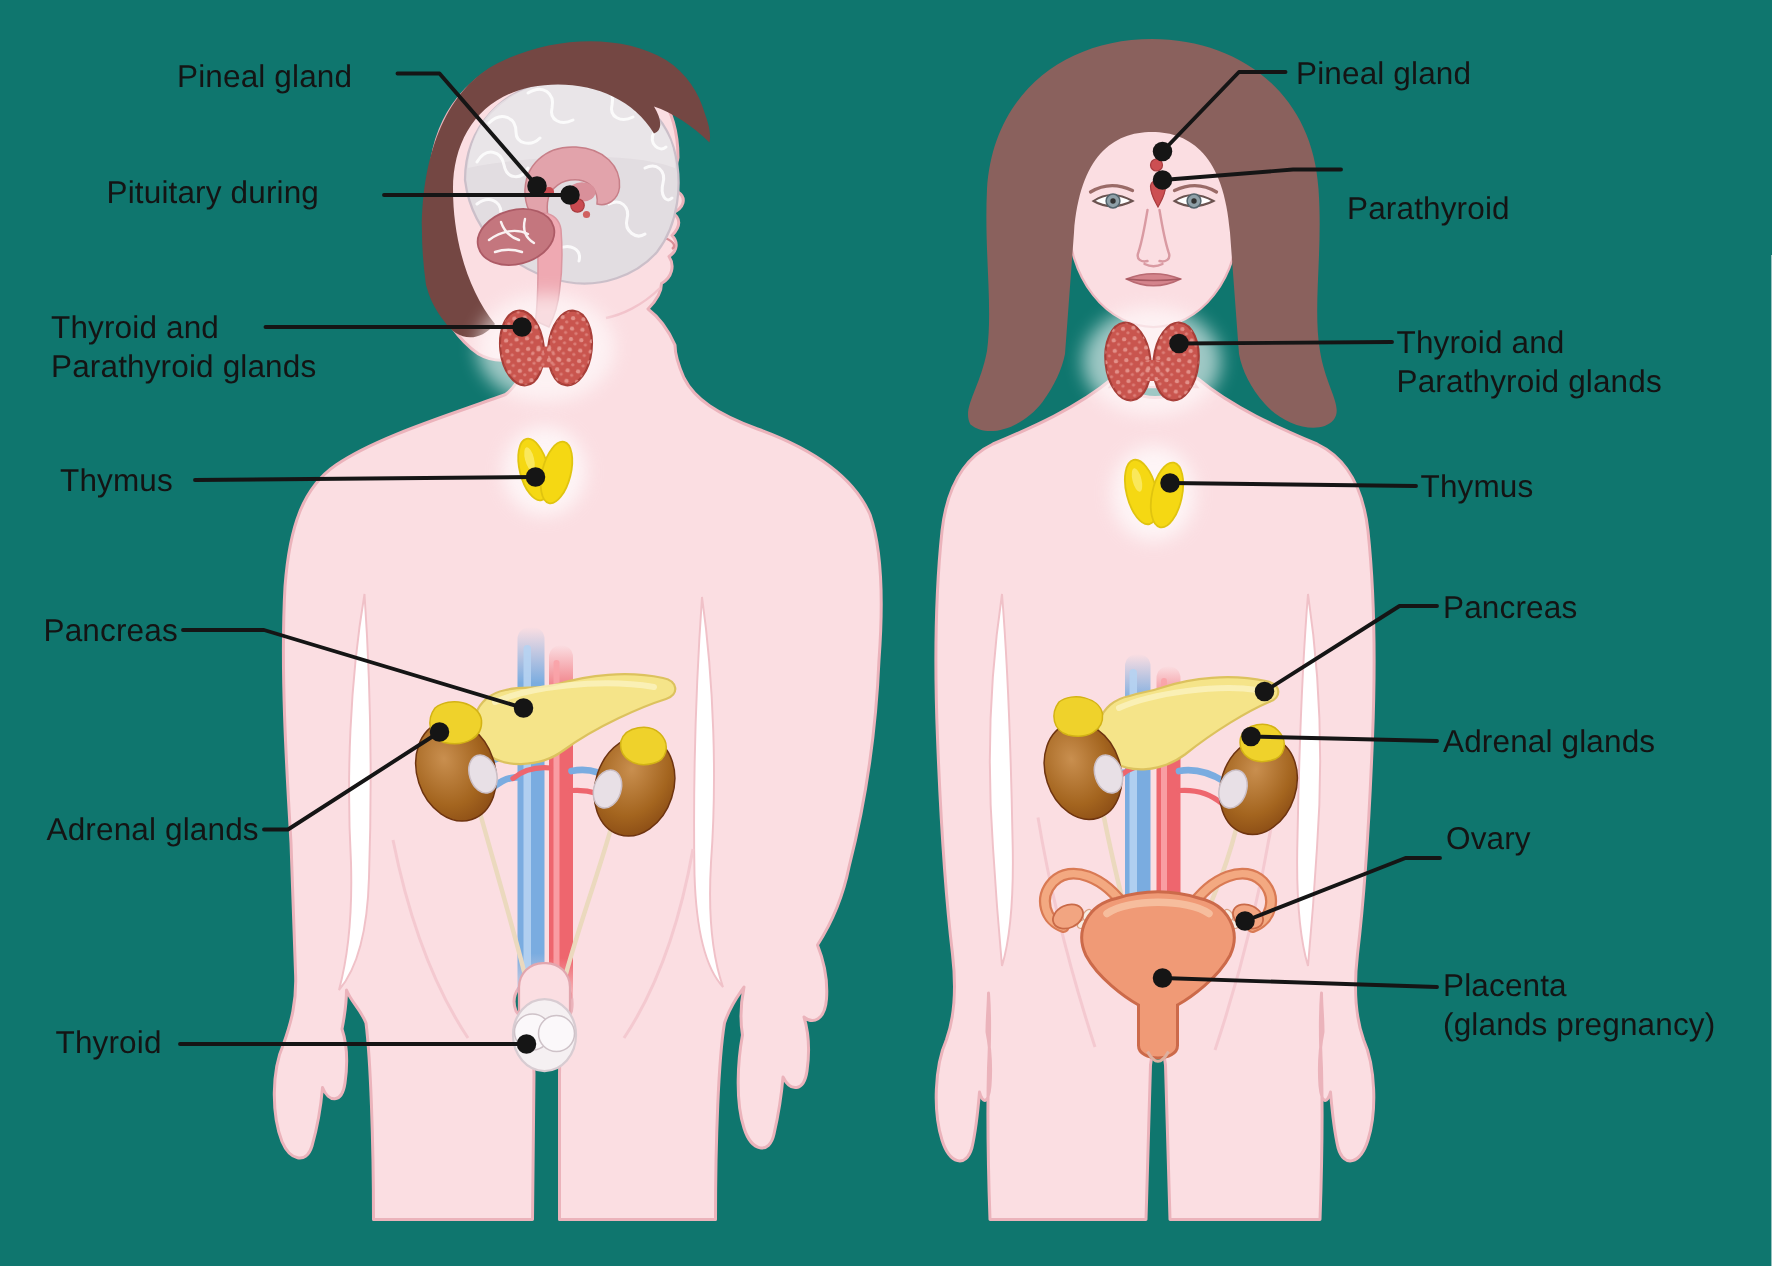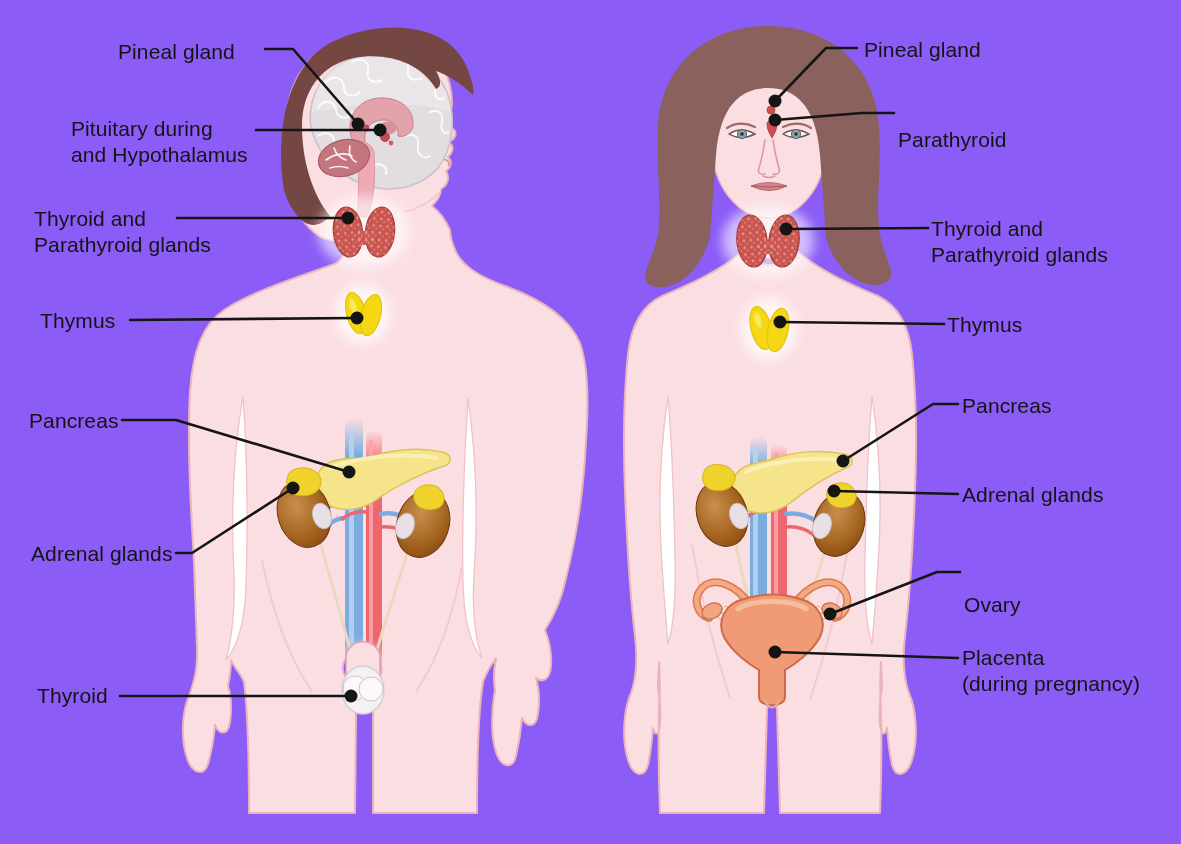--- a/index.html
+++ b/index.html
@@ -1,17 +1,17 @@
 <!DOCTYPE html>
 <html><head>
 <meta charset="utf-8">
 <style>
   html,body{margin:0;padding:0;background:#ffffff;}
   #canvas{
-    position:relative;width:1181px;height:844px;background:#8b5cf6;
+    position:relative;width:1181px;height:844px;background:#0f766e;
     font-family:"Liberation Sans",sans-serif;overflow:hidden;
   }
   #artwork{position:absolute;left:0;top:0;width:1181px;height:844px;}
   .lbl{
     position:absolute;font-size:21px;line-height:26px;color:#141414;
     white-space:nowrap;letter-spacing:0.1px;
   }
 </style>
 </head>
 <body>
@@ -348,29 +348,29 @@
     <circle cx="786" cy="229" r="6.5"></circle>
     <circle cx="780" cy="322" r="6.5"></circle>
     <circle cx="843" cy="461" r="6.5"></circle>
     <circle cx="834" cy="491" r="6.5"></circle>
     <circle cx="830" cy="614" r="6.5"></circle>
     <circle cx="775" cy="652" r="6.5"></circle>
   </g>
 </svg>
 
 <div class="lbl" style="left:118px;top:39px"><span>Pineal gland</span></div>
-<div class="lbl" style="left:71px;top:116px"><span>Pituitary during</span><br><span>and Hypothalamus</span></div>
+<div class="lbl" style="left:71px;top:116px"><span>Pituitary during</span><br></div>
 <div class="lbl" style="left:34px;top:206px"><span>Thyroid and</span><br><span>Parathyroid glands</span></div>
 <div class="lbl" style="left:40px;top:308px"><span>Thymus</span></div>
 <div class="lbl" style="left:29px;top:408px"><span>Pancreas</span></div>
 <div class="lbl" style="left:31px;top:541px"><span>Adrenal glands</span></div>
 <div class="lbl" style="left:37px;top:683px"><span>Thyroid</span></div>
 
 <div class="lbl" style="left:864px;top:37px"><span>Pineal gland</span></div>
 <div class="lbl" style="left:898px;top:101px"><br><span>Parathyroid</span></div>
 <div class="lbl" style="left:931px;top:216px"><span>Thyroid and</span><br><span>Parathyroid glands</span></div>
 <div class="lbl" style="left:947px;top:312px"><span>Thymus</span></div>
 <div class="lbl" style="left:962px;top:393px"><span>Pancreas</span></div>
 <div class="lbl" style="left:962px;top:482px"><span>Adrenal glands</span></div>
-<div class="lbl" style="left:964px;top:592px"><span>Ovary</span></div>
-<div class="lbl" style="left:962px;top:645px"><span>Placenta</span><br><span>(during pregnancy)</span></div>
+<div class="lbl" style="left:964px;top:547px"><span>Ovary</span></div>
+<div class="lbl" style="left:962px;top:645px"><span>Placenta</span><br><span>(glands pregnancy)</span></div>
 
 </div>
 
 </body></html>

